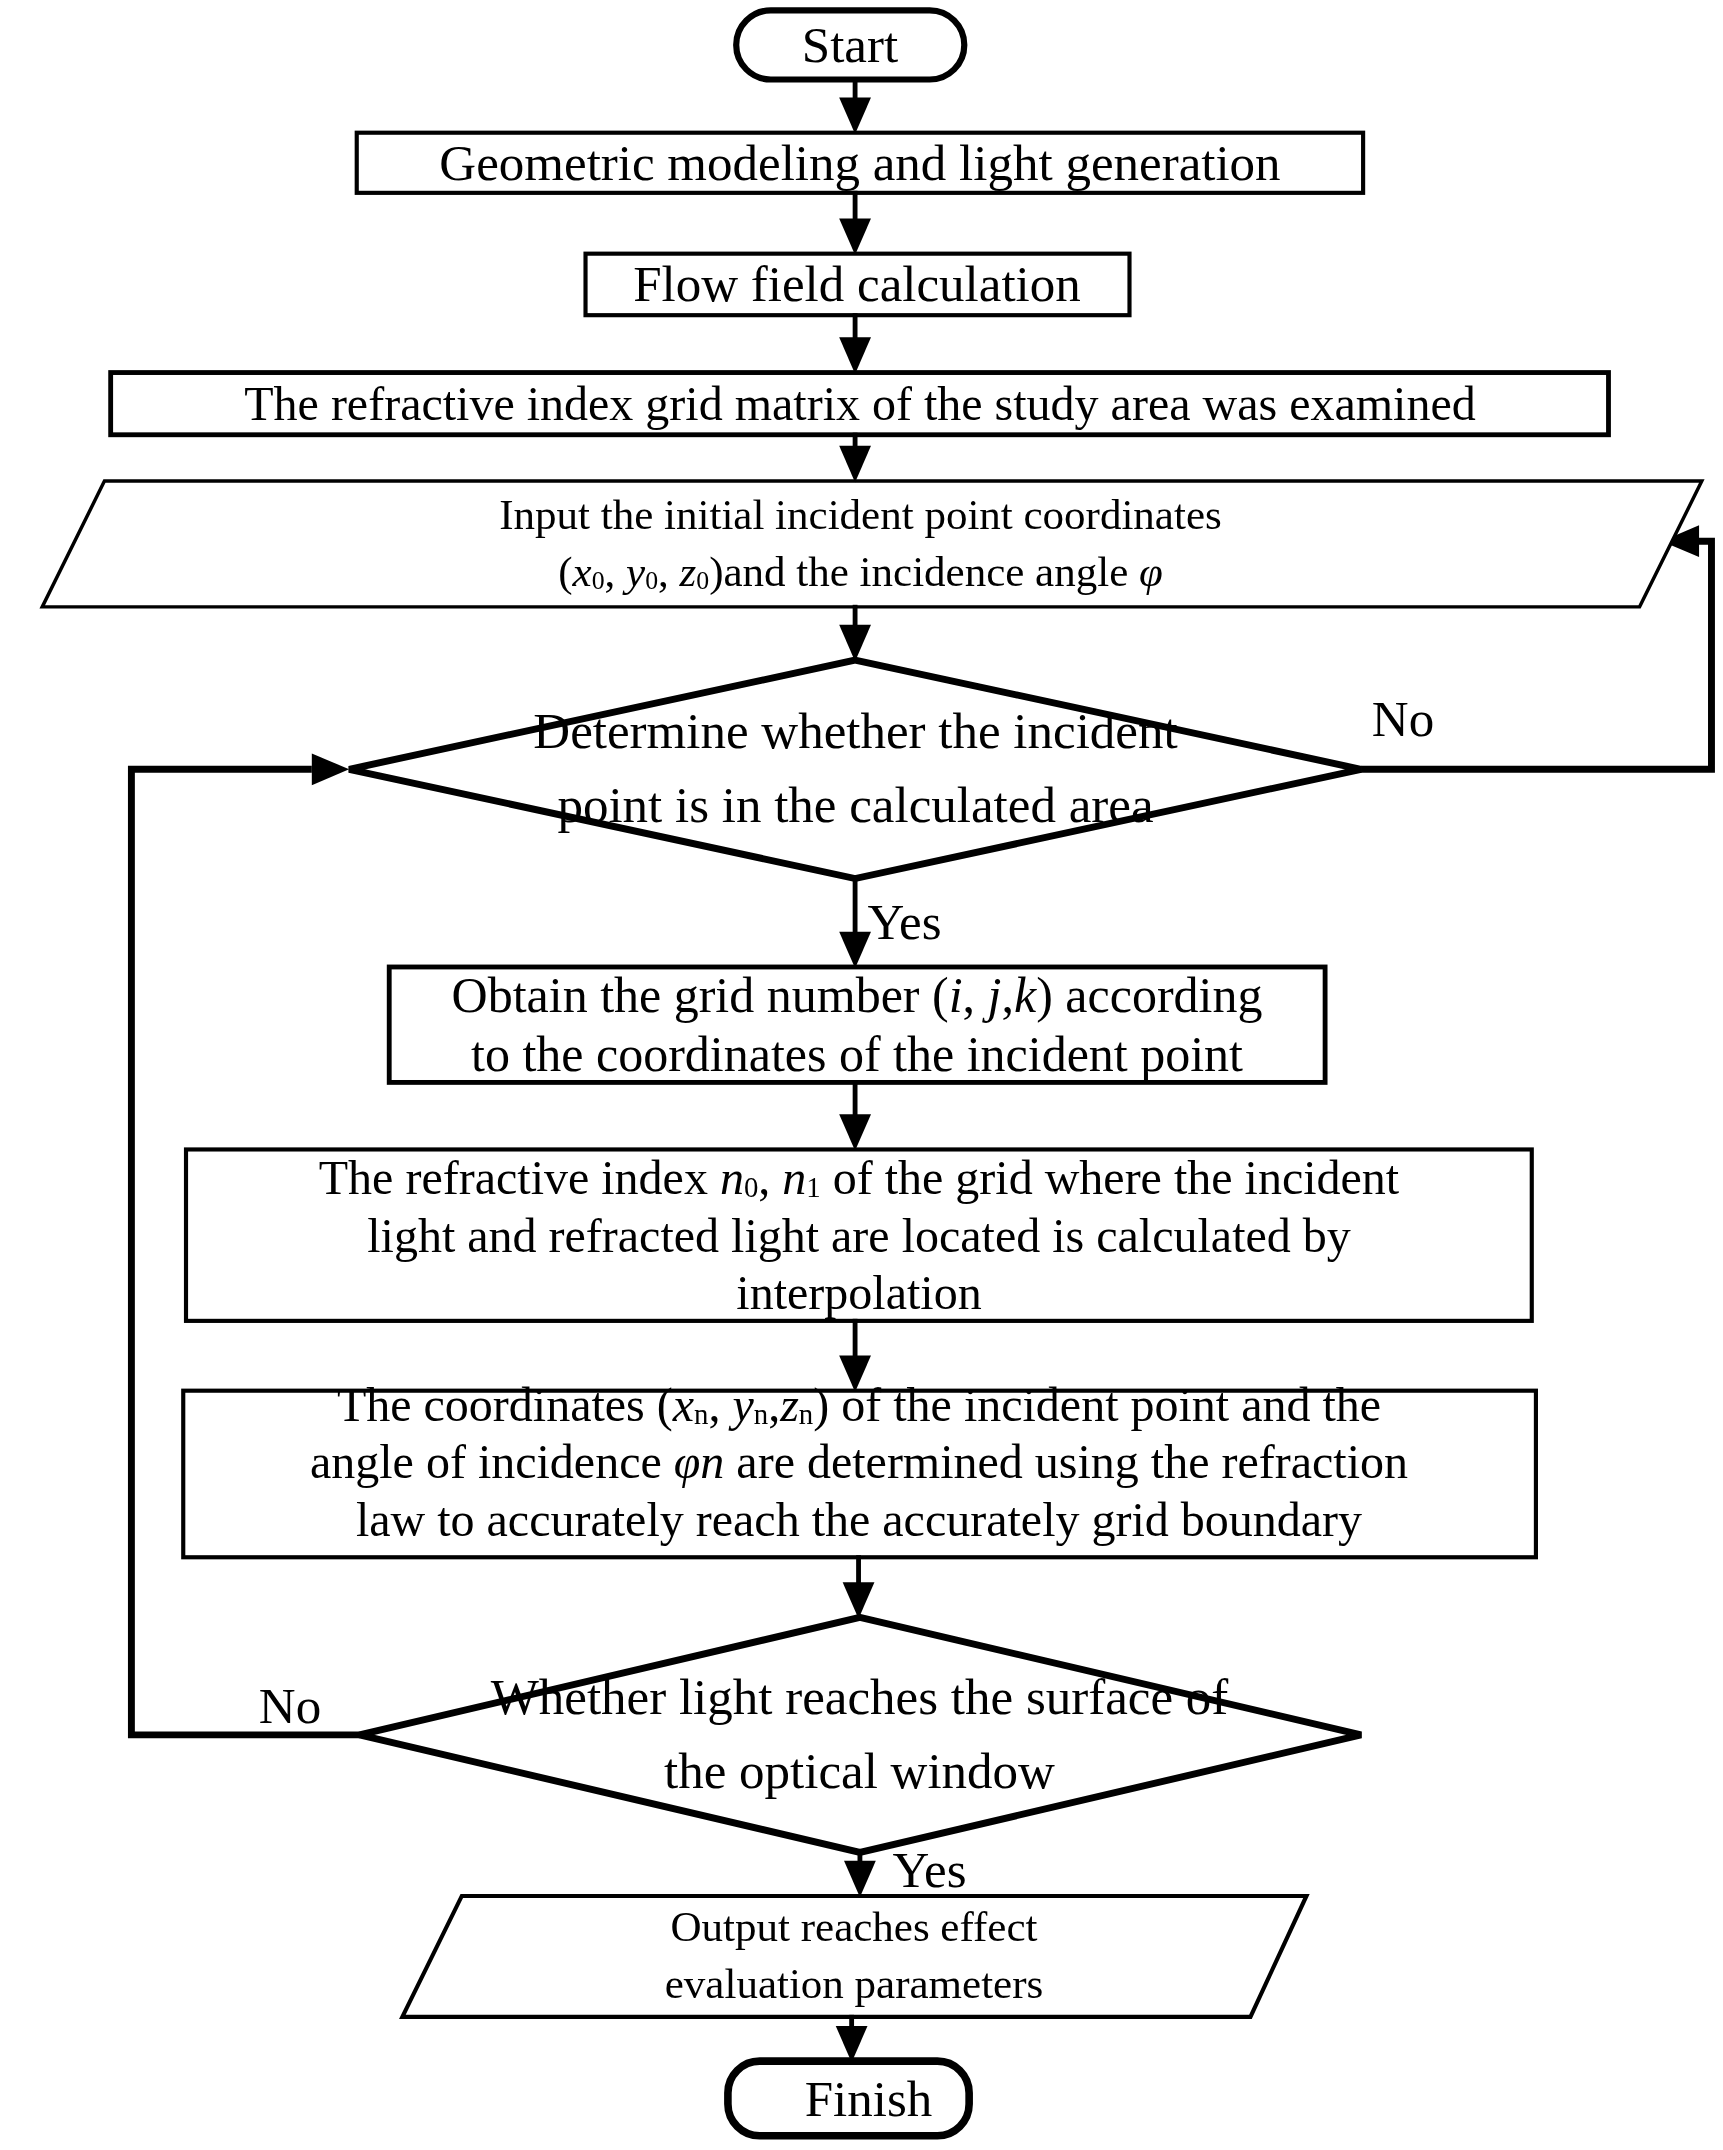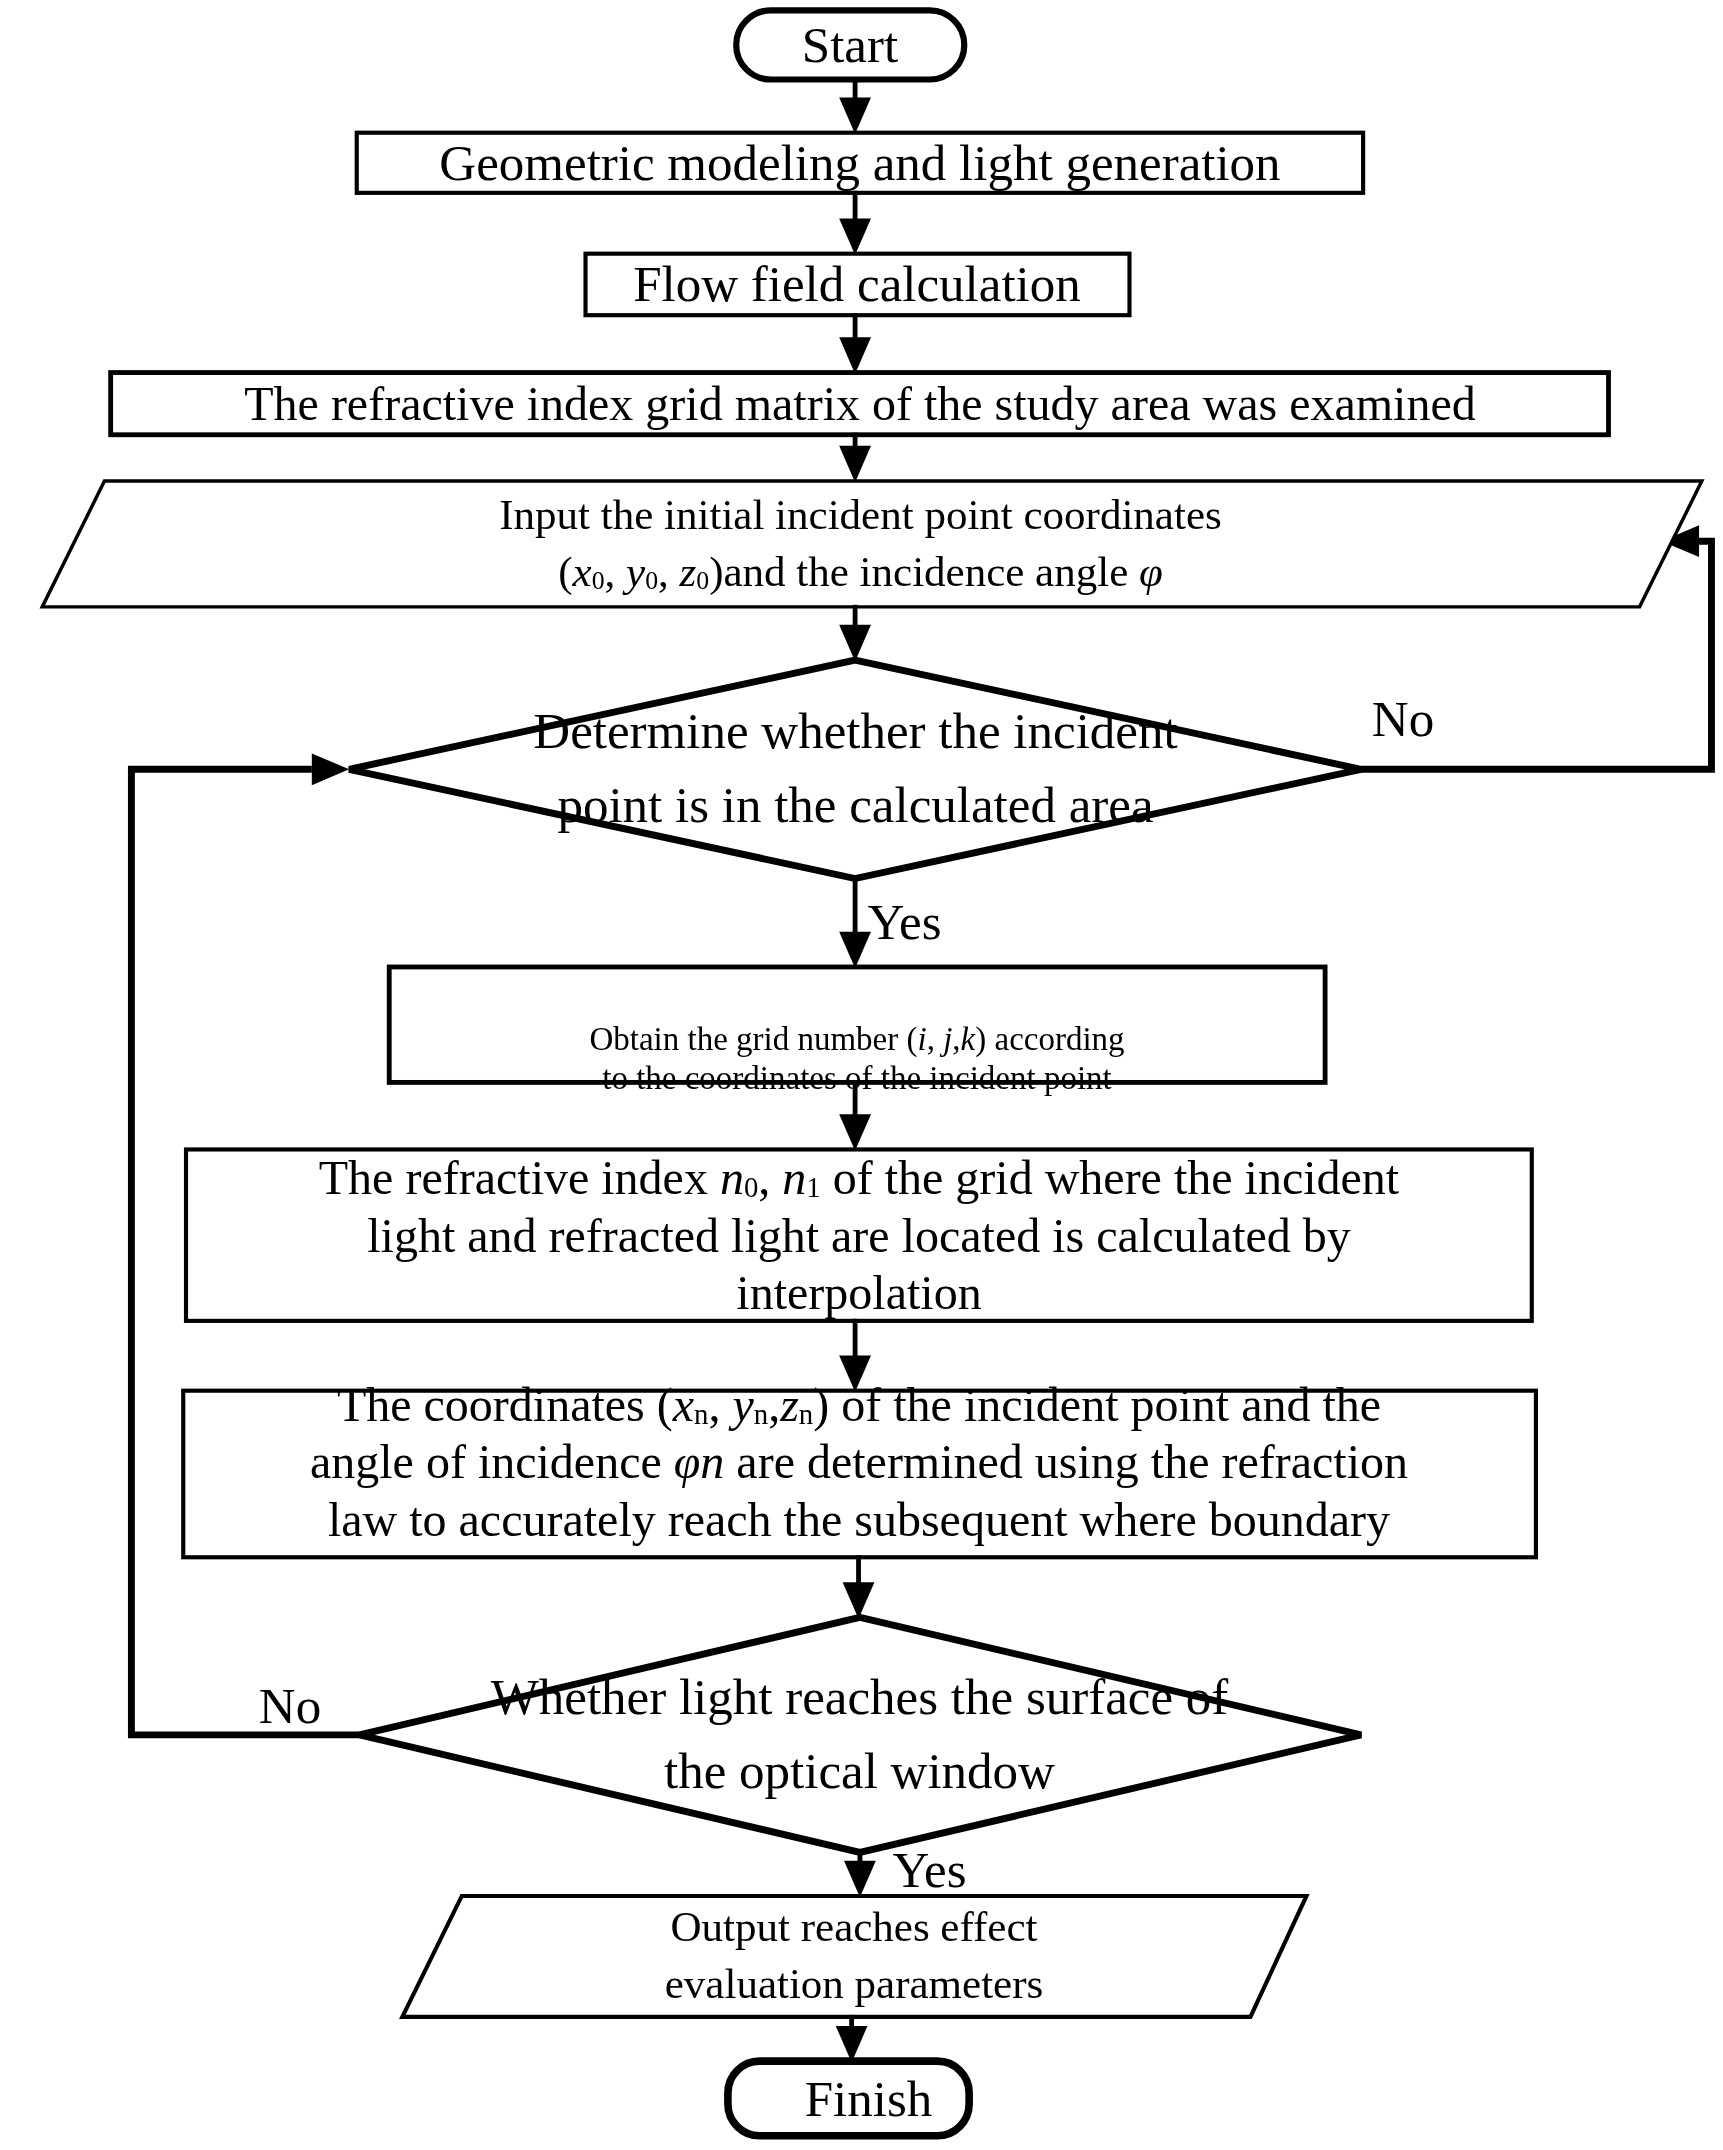--- a/index.html
+++ b/index.html
@@ -2,21 +2,21 @@
 <html style="font-size:11px"><head>
 <meta charset="utf-8">
 <style>
   html,body{margin:0;padding:0;background:#fff;}
   #canvas{position:relative;width:1724px;height:2151px;background:#fff;
           font-family:"Liberation Serif","DejaVu Serif",serif;color:#000;overflow:hidden;}
   #shapes{position:absolute;left:0;top:0;}
   .txt{position:absolute;display:flex;flex-direction:column;justify-content:center;
        align-items:center;text-align:center;white-space:nowrap;}
   .t-node{font-size:51px;line-height:1.15;}
-  .t-box7{font-size:33px;line-height:1.18;margin-top:34px;}
+  .t-box7{font-size:50px;line-height:1.18;}
   .t-dense{font-size:48px;line-height:1.2;}
   .t-diamond{font-size:51px;line-height:1.45;}
   .t-para{font-size:43px;line-height:1.32;}
   .t-term{font-size:51px;}
   .t-label{font-size:51px;}
   .seg-i{font-style:italic;}
   .seg-s{font-size:0.6em;vertical-align:-0.12em;}
   svg *{shape-rendering:geometricPrecision;}
 </style>
 </head>
@@ -97,21 +97,21 @@
 
   <div class="txt t-dense" style="left:186px;top:1151px;width:1346px;height:169px;">
     <div><span>The refractive index </span><span class="seg-i">n</span><span class="seg-s">0</span><span>, </span><span class="seg-i">n</span><span class="seg-s">1</span><span> of the grid where the incident</span></div>
     <div>light and refracted light are located is calculated by</div>
     <div>interpolation</div>
   </div>
 
   <div class="txt t-dense" style="left:183px;top:1392px;width:1352px;height:140px;">
     <div><span>The coordinates (</span><span class="seg-i">x</span><span class="seg-s">n</span><span>, </span><span class="seg-i">y</span><span class="seg-s">n</span><span>,</span><span class="seg-i">z</span><span class="seg-s">n</span><span>) of the incident point and the</span></div>
     <div><span>angle of incidence </span><span class="seg-i">φn</span><span> are determined using the refraction</span></div>
-    <div>law to accurately reach the subsequent where boundary</div>
+    <div>law to accurately reach the accurately grid boundary</div>
   </div>
 
   <div class="txt t-diamond" style="left:341px;top:1638px;width:1037px;height:194px;">
     <div>Whether light reaches the surface of</div>
     <div>the optical window</div>
   </div>
 
   <div class="txt t-para" style="left:402px;top:1897px;width:904px;height:118px;">
     <div>Output reaches effect</div>
     <div>evaluation parameters</div>

